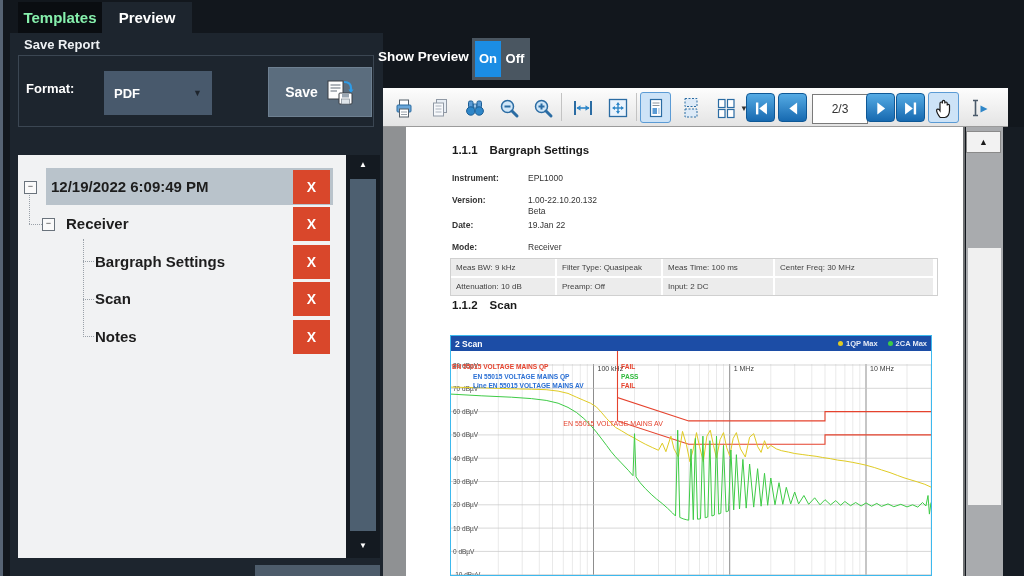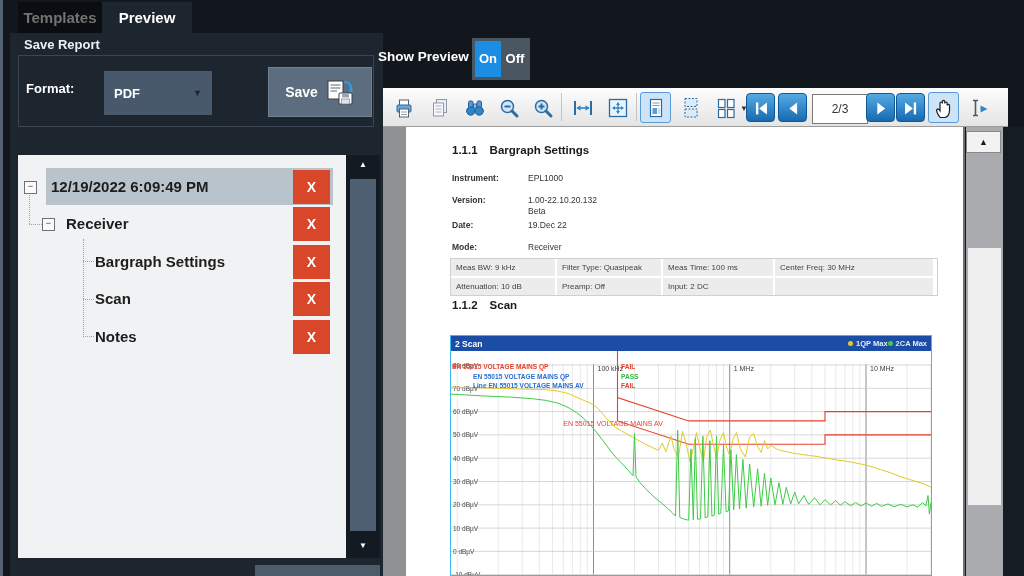--- a/index.html
+++ b/index.html
@@ -2,21 +2,21 @@
 <html><head>
 <meta charset="utf-8">
 <style>
   html,body{margin:0;padding:0;background:#000;}
   .app{position:relative;width:1024px;height:576px;overflow:hidden;
        background:#12171d;font-family:"Liberation Sans","DejaVu Sans",sans-serif;
        -webkit-font-smoothing:antialiased;}
   
   .tab{position:absolute;top:2px;height:31px;line-height:31px;text-align:center;
        font-size:15px;font-weight:bold;cursor:pointer;}
-  .tab.inactive{left:18px;width:84px;background:#0a0d11;color:#737373;}
+  .tab.inactive{left:18px;width:84px;background:#0a0d11;color:#86efac;}
   .tab.active{left:102px;width:90px;background:#1d252e;color:#ffffff;}
   
   .left-panel{position:absolute;left:10px;top:33px;width:373px;height:543px;background:#1d252e;}
   .edge-strip{position:absolute;left:0;top:0;width:3px;height:576px;background:#566373;}
   .panel-label{position:absolute;color:#eef1f4;font-size:13px;font-weight:bold;}
   .groupbox{position:absolute;left:8px;top:22px;width:354px;height:70px;border:1px solid #3b4652;}
   .format-label{position:absolute;left:16px;top:48px;color:#fff;font-size:13px;font-weight:bold;}
   .dropdown{position:absolute;left:94px;top:38px;width:108px;height:44px;background:#48596c;
             color:#fff;font-size:13px;font-weight:bold;display:flex;align-items:center;
             padding:0 10px;box-sizing:border-box;cursor:pointer;}
@@ -78,21 +78,21 @@
   .doc-tr{display:flex;gap:2px;margin-bottom:2px;}
   .doc-tr:last-child{margin-bottom:0;}
   .doc-td{background:#ececec;height:17px;line-height:17px;font-size:8px;color:#3f3f3f;
           padding-left:5px;box-sizing:border-box;overflow:hidden;white-space:nowrap;}
   .c1{width:104px;}.c2{width:104px;}.c3{width:110px;}.c4{width:158px;}
   
   .chart{position:absolute;left:44px;top:208px;width:482px;height:241px;border:1px solid #3db9ee;
          box-sizing:border-box;overflow:hidden;background:#fff;}
   .chart-title{height:15px;background:#1c4da6;display:flex;align-items:center;padding:0 4px;}
   .chart-title .t{color:#fff;font-size:8.5px;font-weight:bold;}
-  .chart-legend{margin-left:auto;display:flex;gap:0;align-items:center;}
+  .chart-legend{margin-left:auto;display:flex;gap:10px;align-items:center;}
   .chart-legend .leg{display:flex;align-items:center;gap:3px;color:#e4eaf5;font-size:7.5px;font-weight:bold;}
   .chart-legend .dot{width:5px;height:5px;border-radius:50%;display:inline-block;}
   #scan-plot{display:block;}
   svg text{font-family:"Liberation Sans","DejaVu Sans",sans-serif;}
 </style>
 </head>
 <body>
 
 <div class="app">
   <div class="edge-strip"></div>
@@ -300,21 +300,21 @@
       <div class="doc-h" style="left:46px;top:17px;">
         <span class="num">1.1.1</span><span>Bargraph Settings</span>
       </div>
 
       <div class="fld-l" style="top:46px;">Instrument:</div>
       <div class="fld-v" style="top:46px;">EPL1000</div>
       <div class="fld-l" style="top:68px;">Version:</div>
       <div class="fld-v" style="top:68px;">1.00-22.10.20.132</div>
       <div class="fld-v" style="top:79px;">Beta</div>
       <div class="fld-l" style="top:93px;">Date:</div>
-      <div class="fld-v" style="top:93px;">19.Dec 22</div>
+      <div class="fld-v" style="top:93px;">19.Jan 22</div>
       <div class="fld-l" style="top:115px;">Mode:</div>
       <div class="fld-v" style="top:115px;">Receiver</div>
 
       <div class="doc-table">
         <div class="doc-tr">
           <div class="doc-td c1">Meas BW: 9 kHz</div>
           <div class="doc-td c2">Filter Type: Quasipeak</div>
           <div class="doc-td c3">Meas Time: 100 ms</div>
           <div class="doc-td c4">Center Freq: 30 MHz</div>
         </div>

